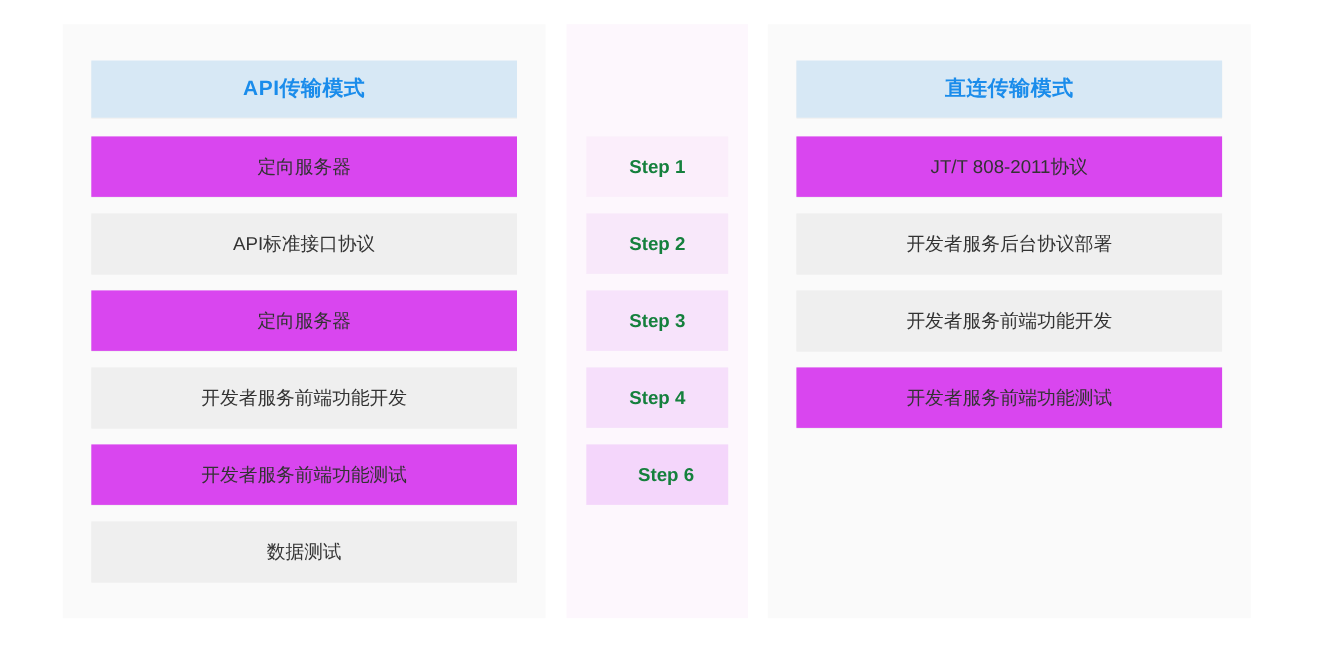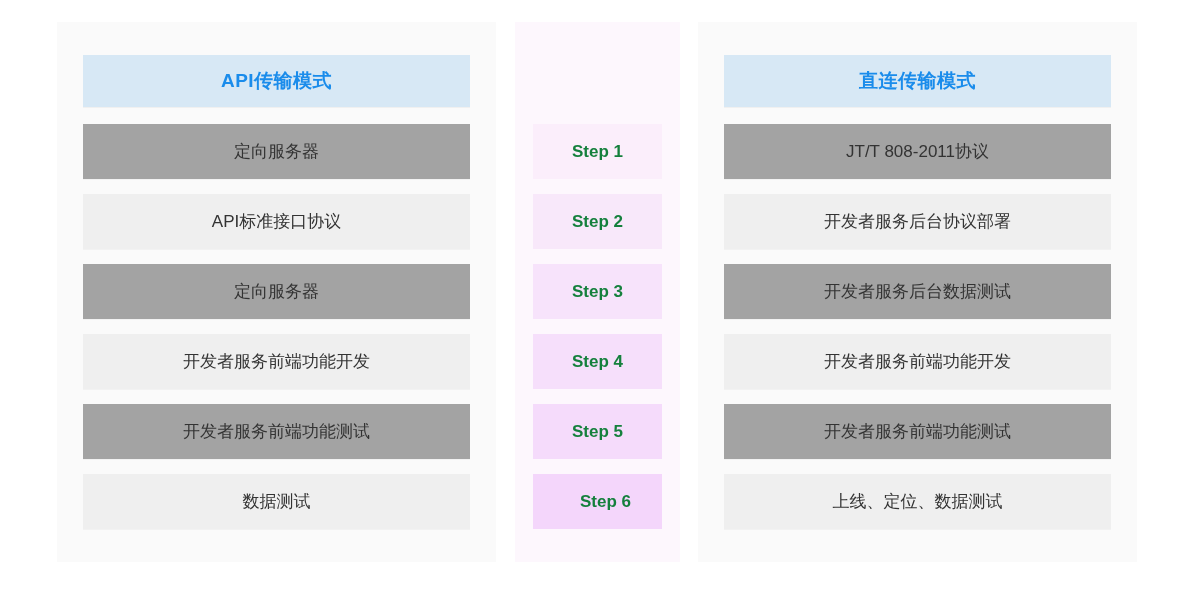--- a/index.html
+++ b/index.html
@@ -79,21 +79,21 @@
   .row {
     height: 55px;
     line-height: 55px;
     text-align: center;
     font-size: 17px;
     color: #333333;
     margin-bottom: 15px;
     box-shadow: 0 1px 0 rgba(0,0,0,0.03);
   }
   .row:last-child { margin-bottom: 0; }
-  .row.dark  { background: #a3a3a3; }
+  .row.dark  { background: #d946ef; }
   .row.light { background: #efefef; }
 
   
   .step {
     height: 55px;
     line-height: 55px;
     text-align: center;
     font-size: 17px;
     font-weight: bold;
     color: #15803d;
@@ -124,31 +124,28 @@
       <div class="row light">数据测试</div>
     </div>
   </div>
 
   <div class="panel panel-center">
     <div class="stack">
       <div class="step s1">Step 1</div>
       <div class="step s2">Step 2</div>
       <div class="step s3">Step 3</div>
       <div class="step s4">Step 4</div>
-      <div class="step s5">Step 5</div>
       <div class="step s6">Step 6</div>
     </div>
   </div>
 
   <div class="panel panel-right">
     <div class="stack">
       <div class="col-header">直连传输模式</div>
 
       <div class="row dark">JT/T 808-2011协议</div>
       <div class="row light">开发者服务后台协议部署</div>
-      <div class="row dark">开发者服务后台数据测试</div>
       <div class="row light">开发者服务前端功能开发</div>
       <div class="row dark">开发者服务前端功能测试</div>
-      <div class="row light">上线、定位、数据测试</div>
     </div>
   </div>
 
 </div>
 
 </body></html>

